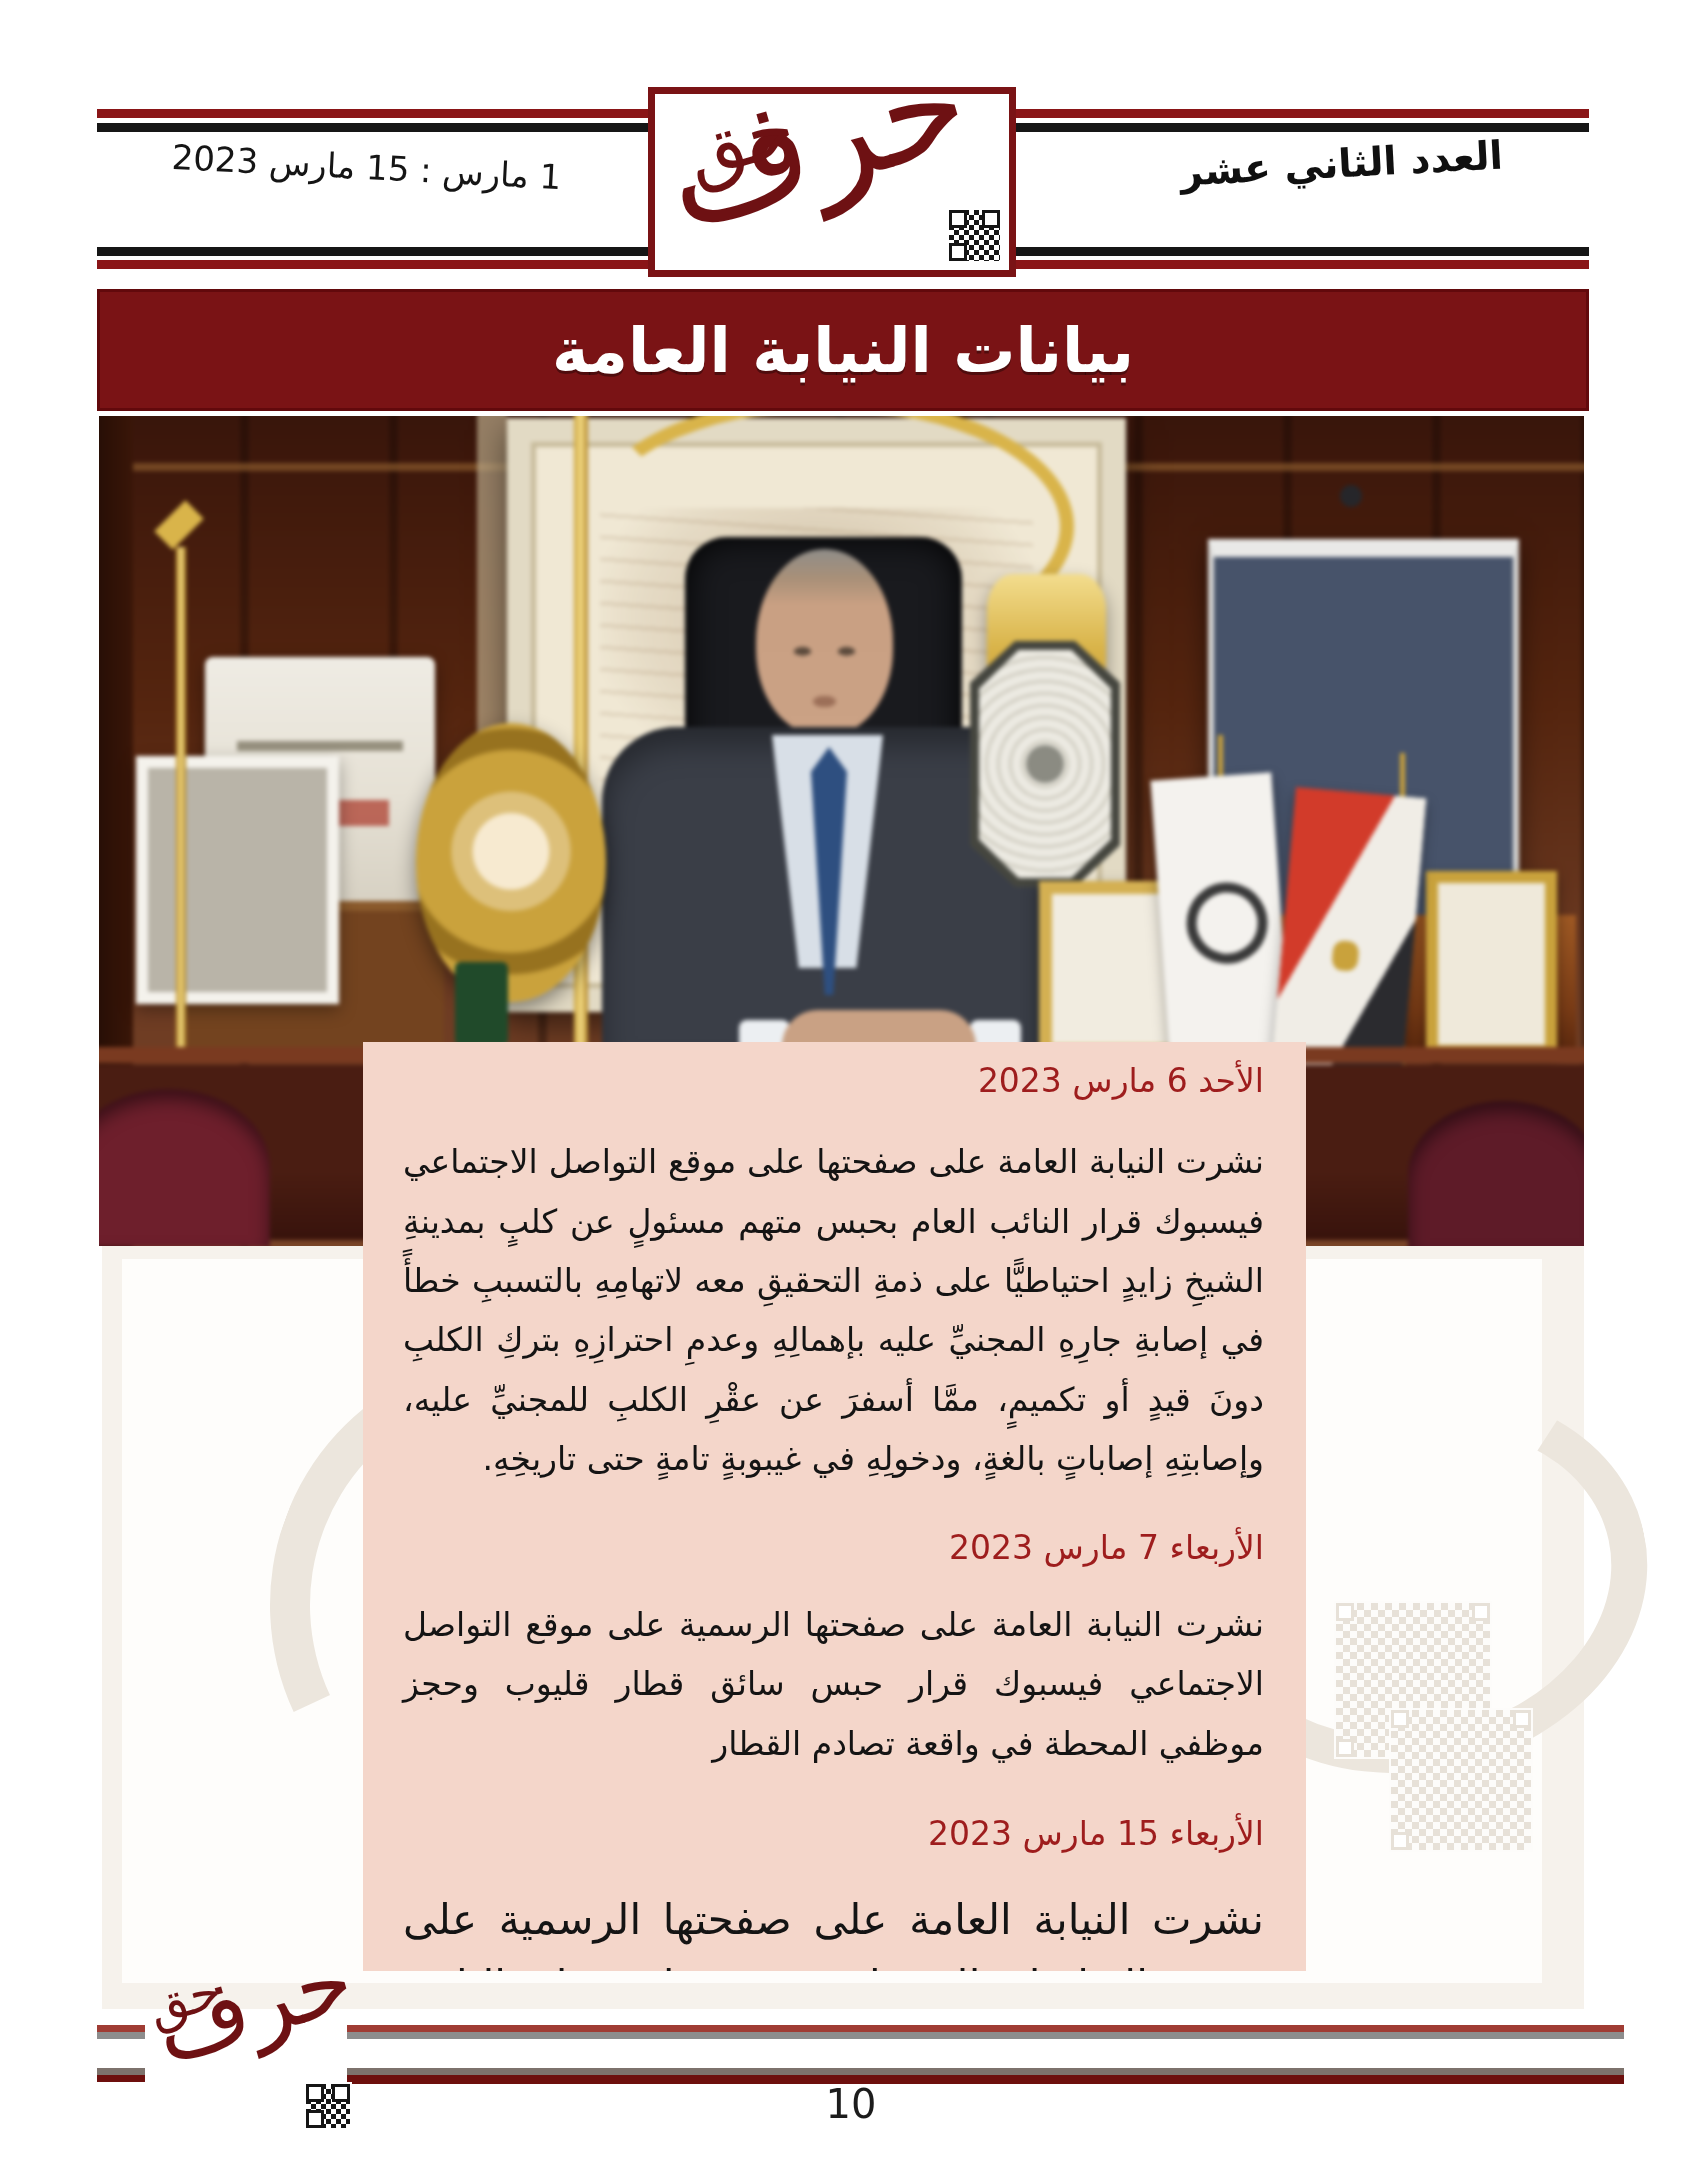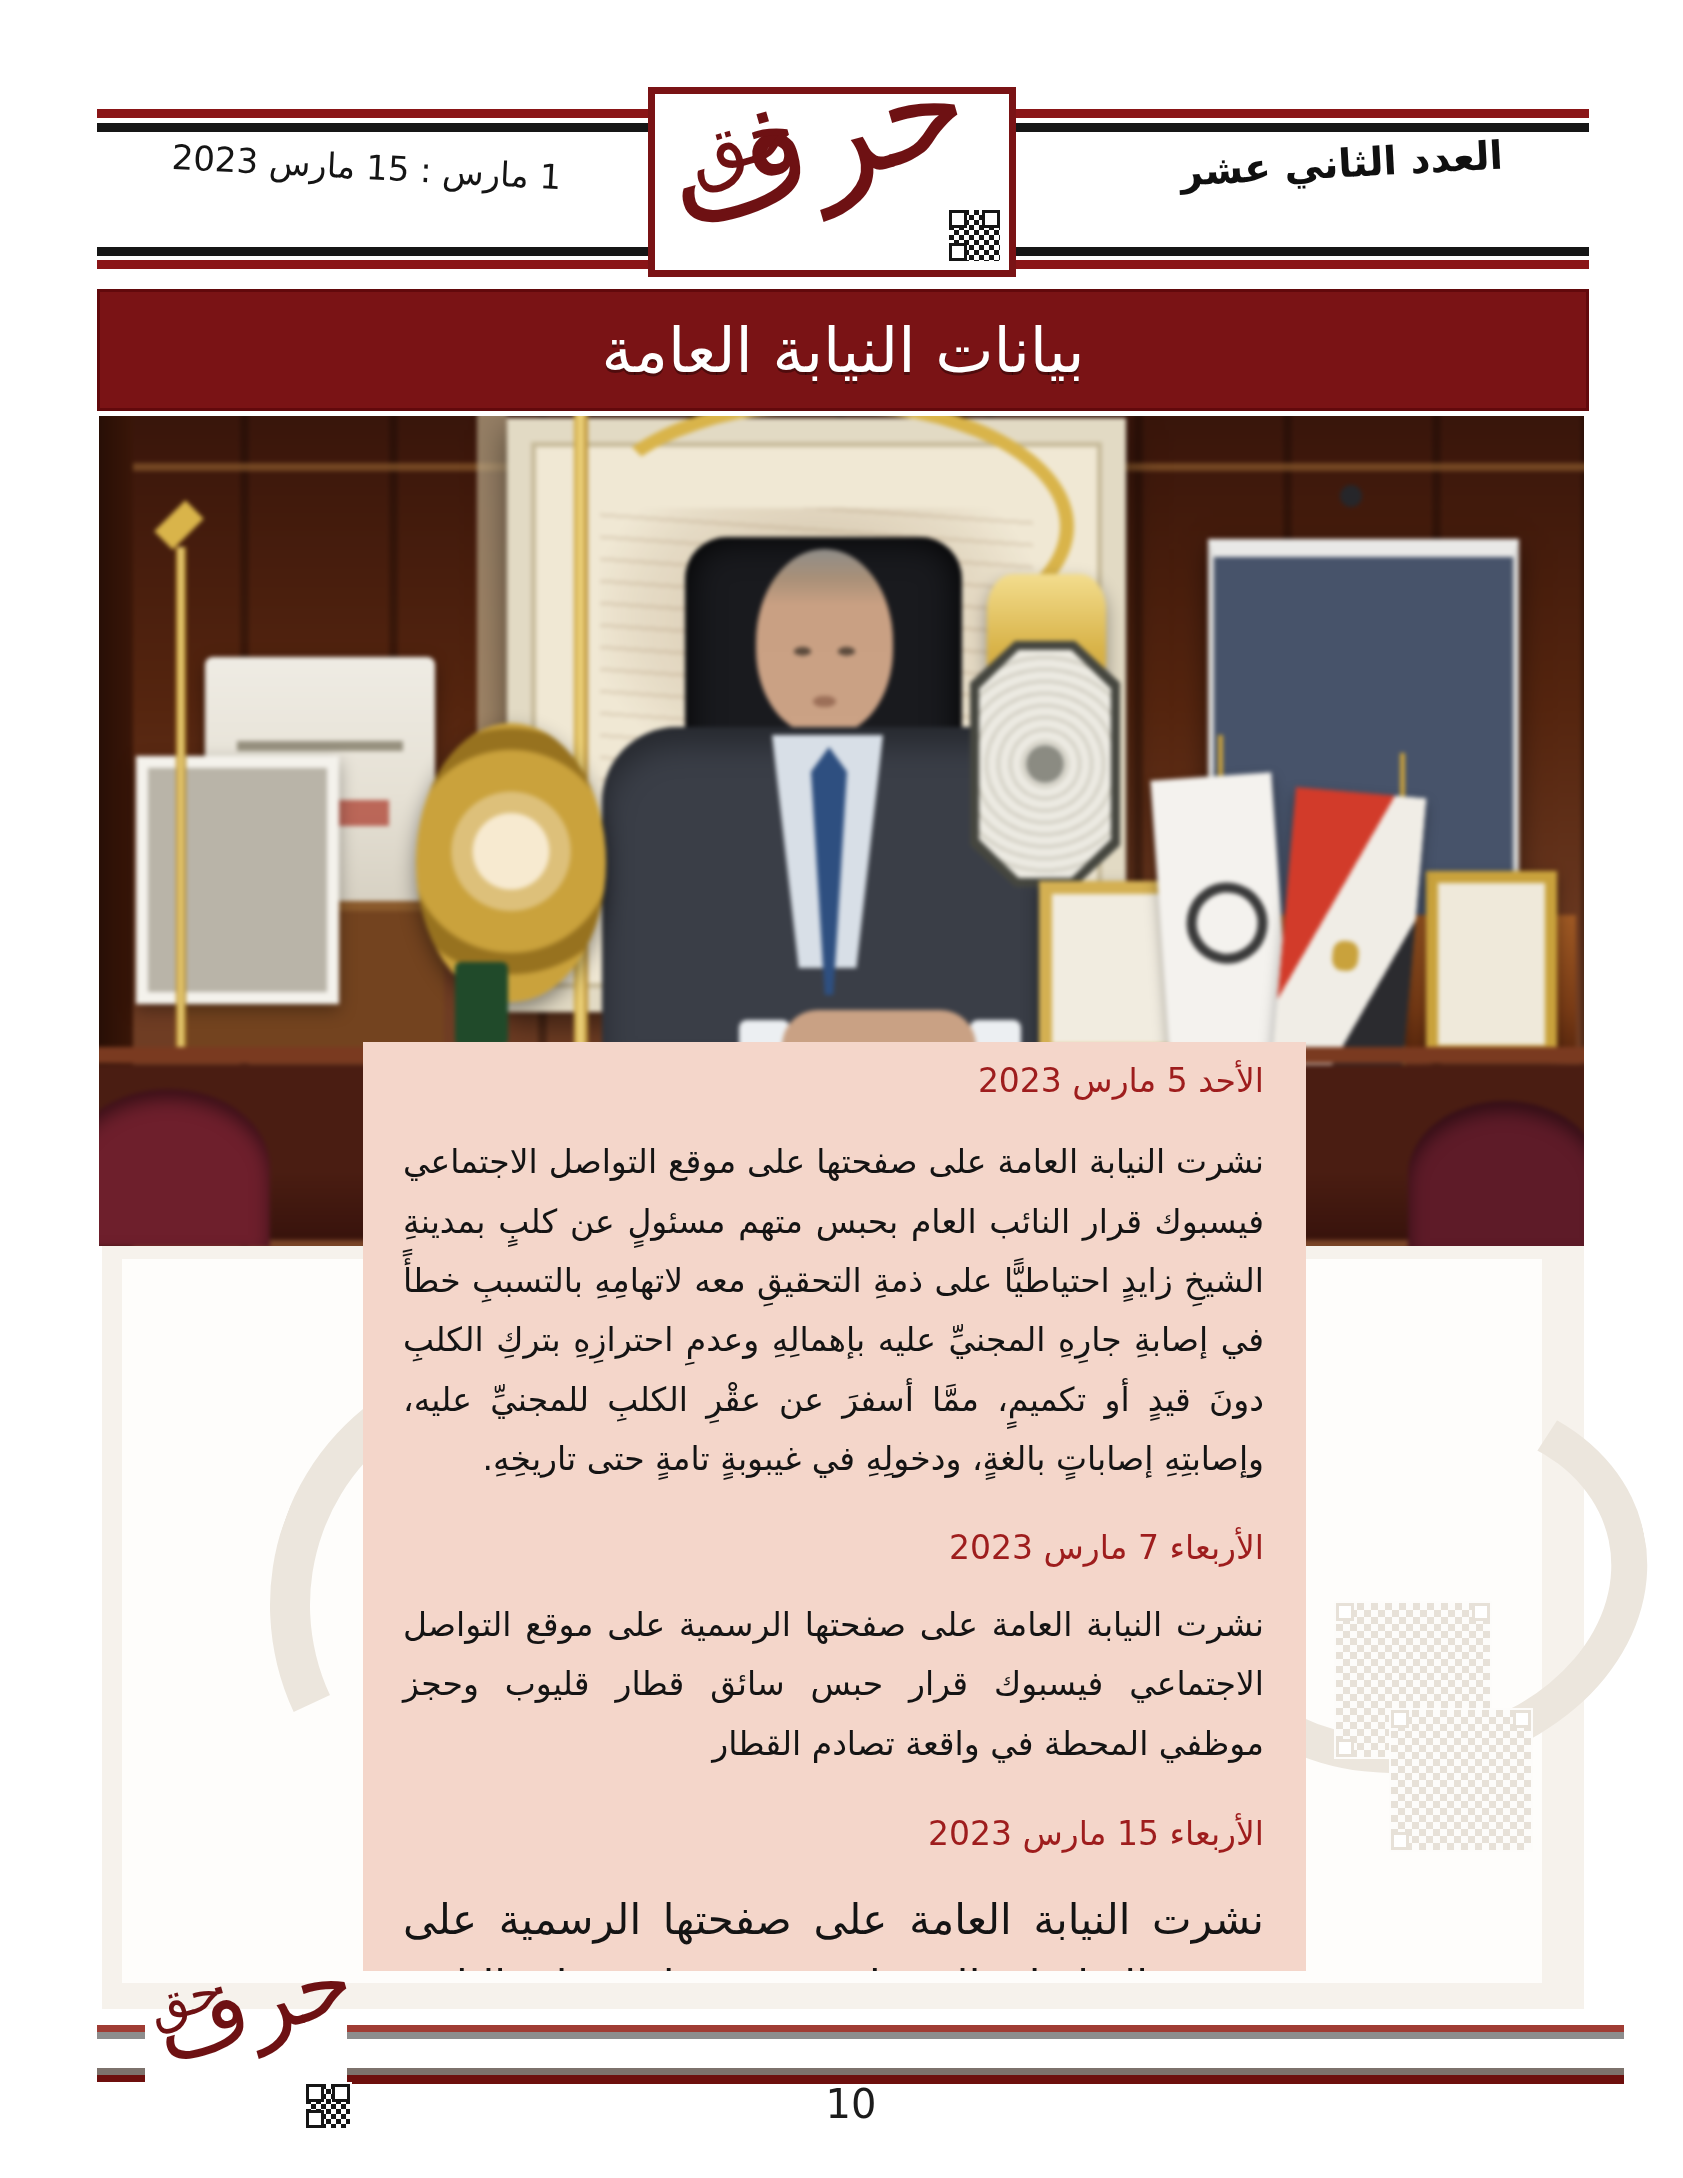--- a/index.html
+++ b/index.html
@@ -34,21 +34,21 @@
   .qr .fd{position:absolute;width:12px;height:12px;border:3px solid #151515;background:#fff;}
   .qr .fd.tl{top:2px;left:2px;} .qr .fd.tr{top:2px;right:2px;} .qr .fd.bl{bottom:2px;left:2px;}
   .qr.faint .chk{background:repeating-conic-gradient(#e7e1d8 0% 25%,rgba(0,0,0,0) 0% 50%) 0 0/14px 14px;}
   .qr.faint .fd{border-color:#e7e1d8;}
   .qr.faint{background:#fdfcfa;}
 
   
   .banner{position:absolute;left:97px;top:289px;width:1492px;height:122px;background:#7a1315;
           border:3px solid #62090c;box-sizing:border-box;display:flex;align-items:center;
           justify-content:center;z-index:2;}
-  .banner-title{color:#ffffff;font-size:62px;font-weight:normal;direction:rtl;letter-spacing:1px;
+  .banner-title{color:#ffffff;font-size:62px;font-weight:bold;direction:rtl;letter-spacing:1px;
                 text-shadow:0 3px 0 rgba(0,0,0,.35);}
 
   
   .photo{position:absolute;left:99px;top:416px;width:1485px;height:830px;background:#4b2214;
          overflow:hidden;z-index:1;}
   .photo-inner{position:absolute;inset:-8px;filter:blur(2px);}
   .pb{position:absolute;}
 
   
   .lower{position:absolute;left:102px;top:1243px;width:1482px;height:766px;background:#f6f2ec;z-index:0;}
@@ -230,21 +230,21 @@
     </div>
     <div class="qr faint" style="left:1287px;top:465px;width:144px;height:144px;">
       <div class="chk"></div>
       <div class="fd tl"></div>
       <div class="fd tr"></div>
       <div class="fd bl"></div>
     </div>
   </div>
 
   <div class="pinkbox">
-    <h3 class="art-date">الأحد 5 مارس 2023</h3>
+    <h3 class="art-date">الأحد 6 مارس 2023</h3>
     <p class="art-body">نشرت النيابة العامة على صفحتها على موقع التواصل الاجتماعي فيسبوك قرار النائب العام بحبس متهم مسئولٍ عن كلبٍ بمدينةِ الشيخِ زايدٍ احتياطيًّا على ذمةِ التحقيقِ معه لاتهامِهِ بالتسببِ خطأً في إصابةِ جارِهِ المجنيِّ عليه بإهمالِهِ وعدمِ احترازِهِ بتركِ الكلبِ دونَ قيدٍ أو تكميمٍ، ممَّا أسفرَ عن عقْرِ الكلبِ للمجنيِّ عليه، وإصابتِهِ إصاباتٍ بالغةٍ، ودخولِهِ في غيبوبةٍ تامةٍ حتى تاريخِهِ.</p>
     <h3 class="art-date d2">الأربعاء 7 مارس 2023</h3>
     <p class="art-body b2">نشرت النيابة العامة على صفحتها الرسمية على موقع التواصل الاجتماعي فيسبوك قرار حبس سائق قطار قليوب وحجز موظفي المحطة في واقعة تصادم القطار</p>
     <h3 class="art-date d3">الأربعاء 15 مارس 2023</h3>
     <p class="art-body b3">نشرت النيابة العامة على صفحتها الرسمية على موقع التواصل الاجتماعي فيسبوك قرار النائب العام بإحالة متهمٍ</p>
   </div>
 
   <div class="f-line" style="left:97px;top:2025px;width:48px;background:#a03c34;"></div>
   <div class="f-line" style="left:97px;top:2032px;width:48px;background:#8d8d8d;"></div>
   <div class="f-line" style="left:97px;top:2068px;width:48px;background:#7d726c;"></div>

